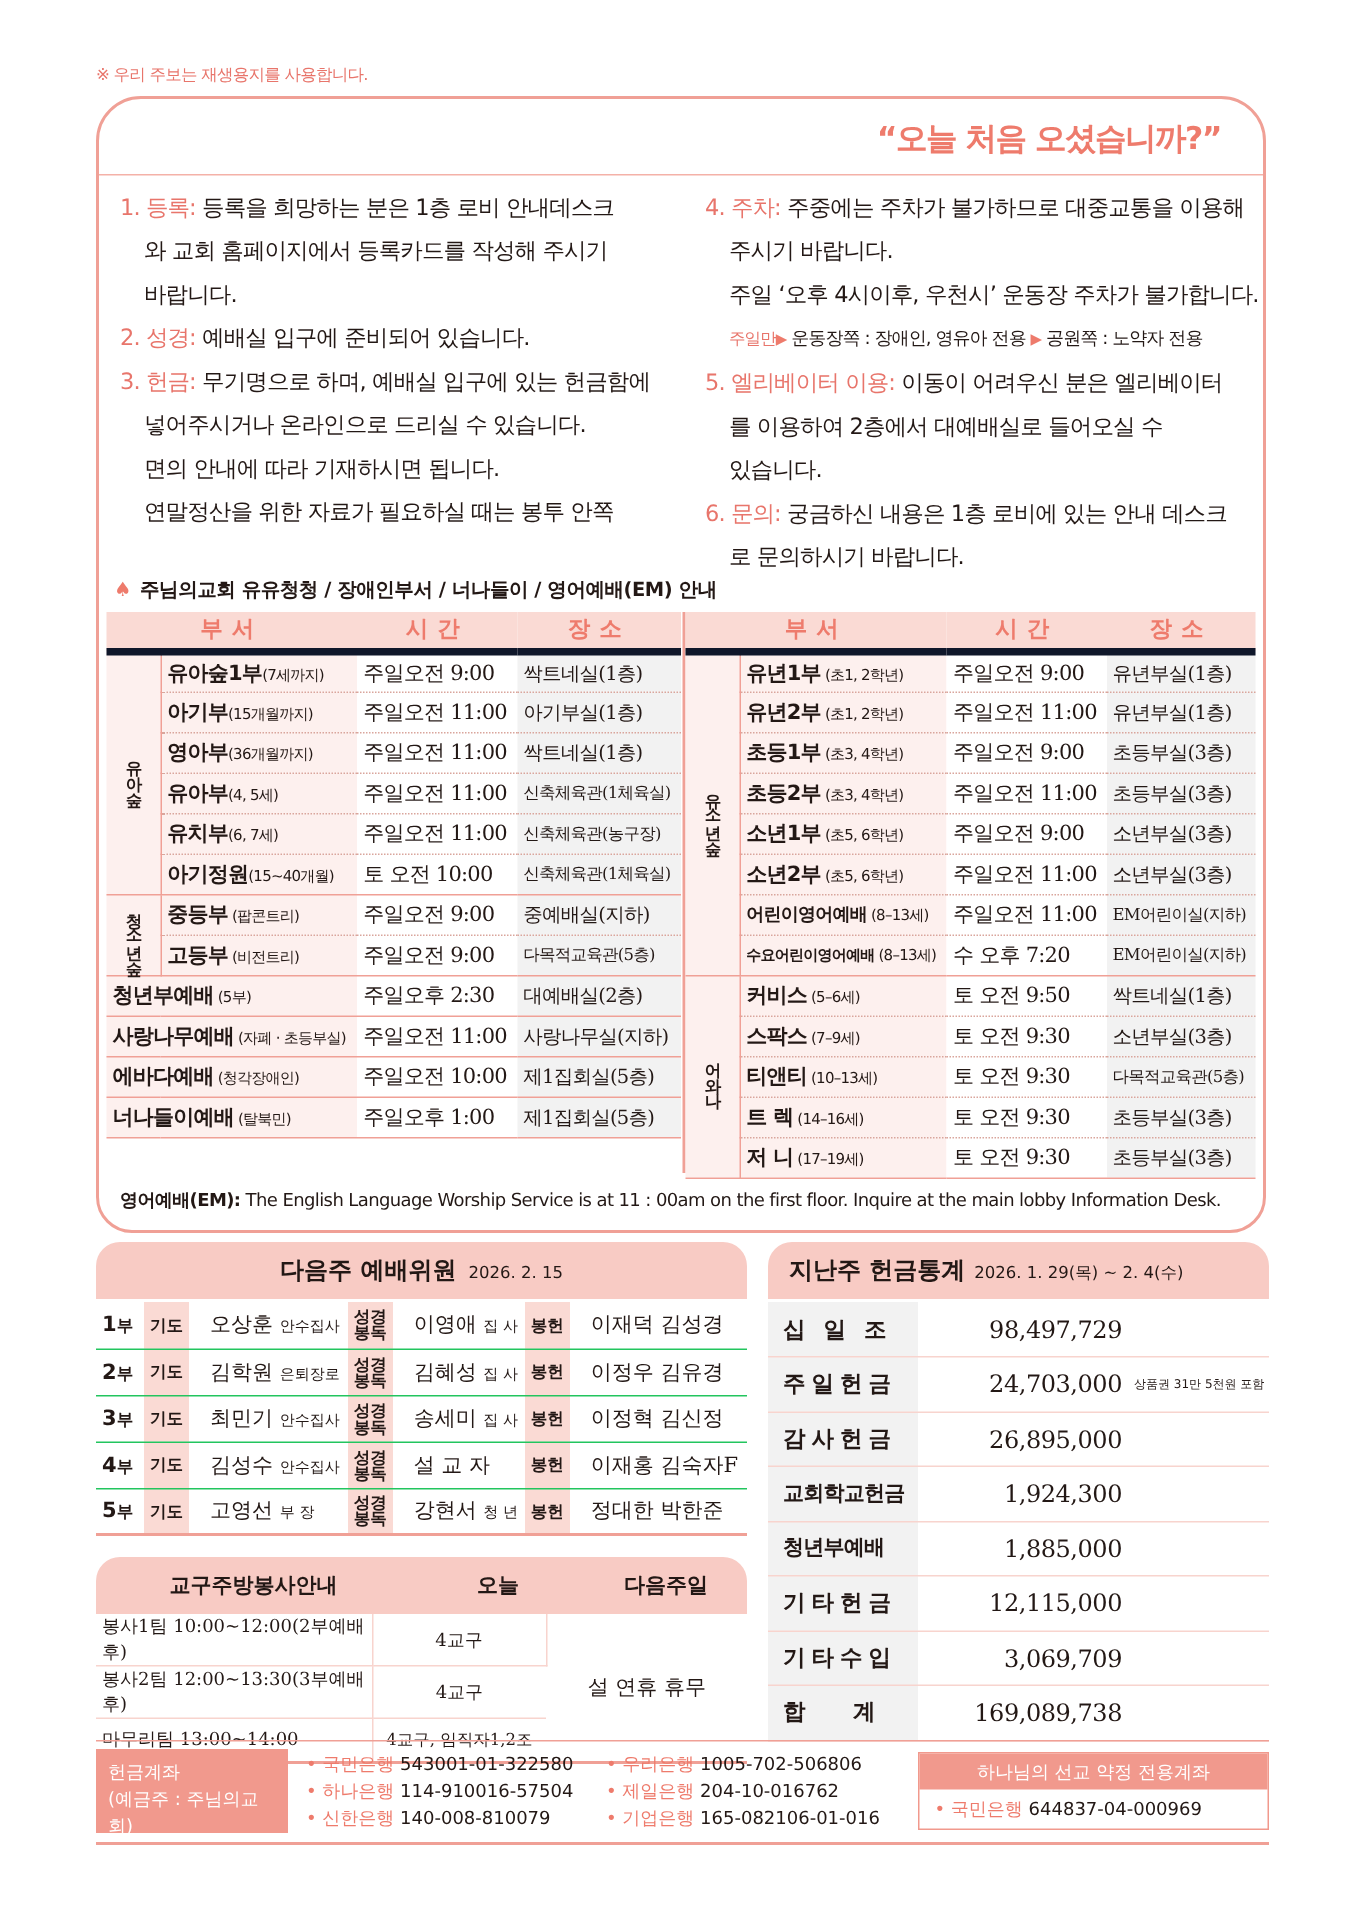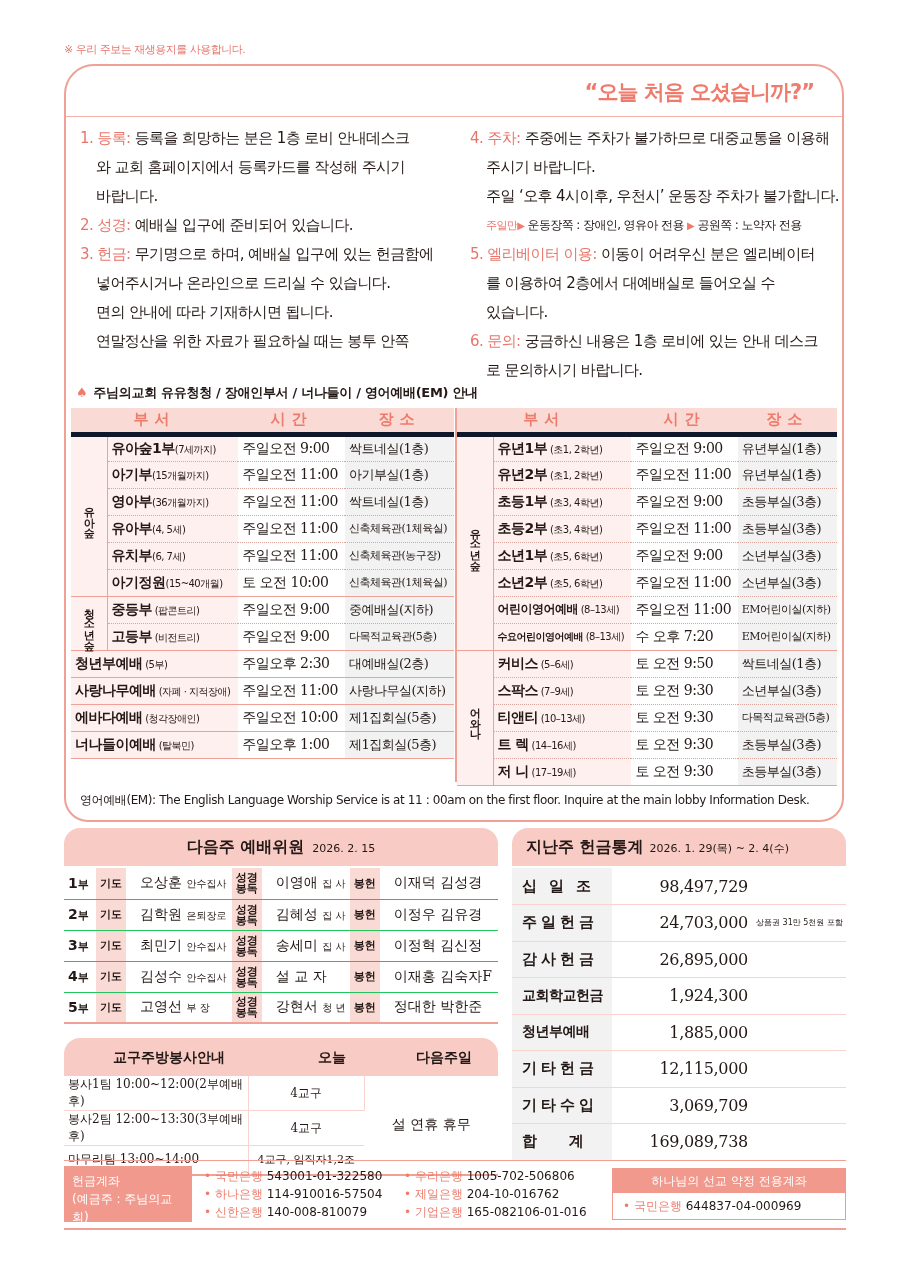--- a/index.html
+++ b/index.html
@@ -35,21 +35,21 @@
   .sched td.grp { background: #fdf0ee; text-align: center; font-size: 11px; font-weight: bold; line-height: 13px; border-right: 1px solid #f0a096; border-bottom: 1px solid #f0a096; width: 36px; padding: 0; }
   .sched td.dept { background: #fdf0ee; font-weight: bold; }
   .sched td.dept .note { font-size: 10px; font-weight: normal; }
   .sched td.time { background: #ffffff; font-family: "DejaVu Serif", "Liberation Serif", serif; }
   .sched td.place { background: #f2f2f2; font-family: "DejaVu Serif", "Liberation Serif", serif; font-size: 13px; }
   .sched td.place.sm { font-size: 11px; }
   .sched tr.solid td { border-bottom: 1px solid #f0a096; }
   .vdivider { position: absolute; left: 389px; top: 342px; width: 2px; height: 374px; background: #f0a096; }
 
   .em-note { position: absolute; left: 14px; top: 726px; font-size: 12px; letter-spacing: -0.4px; }
-  .em-note b { font-weight: normal; }
+  .em-note b { font-weight: bold; }
 
   
   .panel-head { position: absolute; background: #f8cbc4; border-radius: 16px 16px 0 0; text-align: center; font-weight: bold; }
   .wc-head { left: 64px; top: 828px; width: 434px; height: 38px; line-height: 38px; font-size: 16px; }
   .wc-head .date { font-size: 11px; font-weight: normal; margin-left: 8px; }
   .wc-table { position: absolute; left: 64px; top: 868px; width: 434px; border-collapse: collapse; font-size: 14px; border-bottom: 2px solid #f0a096; }
   .wc-table td { height: 31px; border-bottom: 1px solid #22c55e; white-space: nowrap; }
   .wc-table td.part { font-weight: bold; width: 32px; padding-left: 4px; font-size: 14px; }
   .wc-table td.part small { font-size: 11px; }
   .wc-table td.lbl { background: #fadad4; font-weight: bold; text-align: center; font-size: 11px; width: 30px; line-height: 11px; margin-left: 20px; }
@@ -192,21 +192,21 @@
       <td class="dept"><span>고등부</span><span class="note"> (비전트리)</span></td>
       <td class="time">주일오전  9:00</td>
       <td class="place sm">다목적교육관(5층)</td>
     </tr>
     <tr class="solid">
       <td class="dept" colspan="2"><span>청년부예배</span><span class="note"> (5부)</span></td>
       <td class="time">주일오후  2:30</td>
       <td class="place">대예배실(2층)</td>
     </tr>
     <tr class="solid">
-      <td class="dept" colspan="2"><span>사랑나무예배</span><span class="note"> (자폐 · 지적장애)</span></td>
+      <td class="dept" colspan="2"><span>사랑나무예배</span><span class="note"> (자폐 · 초등부실)</span></td>
       <td class="time">주일오전 11:00</td>
       <td class="place">사랑나무실(지하)</td>
     </tr>
     <tr class="solid">
       <td class="dept" colspan="2"><span>에바다예배</span><span class="note"> (청각장애인)</span></td>
       <td class="time">주일오전 10:00</td>
       <td class="place">제1집회실(5층)</td>
     </tr>
     <tr class="solid">
       <td class="dept" colspan="2"><span>너나들이예배</span><span class="note"> (탈북민)</span></td>

